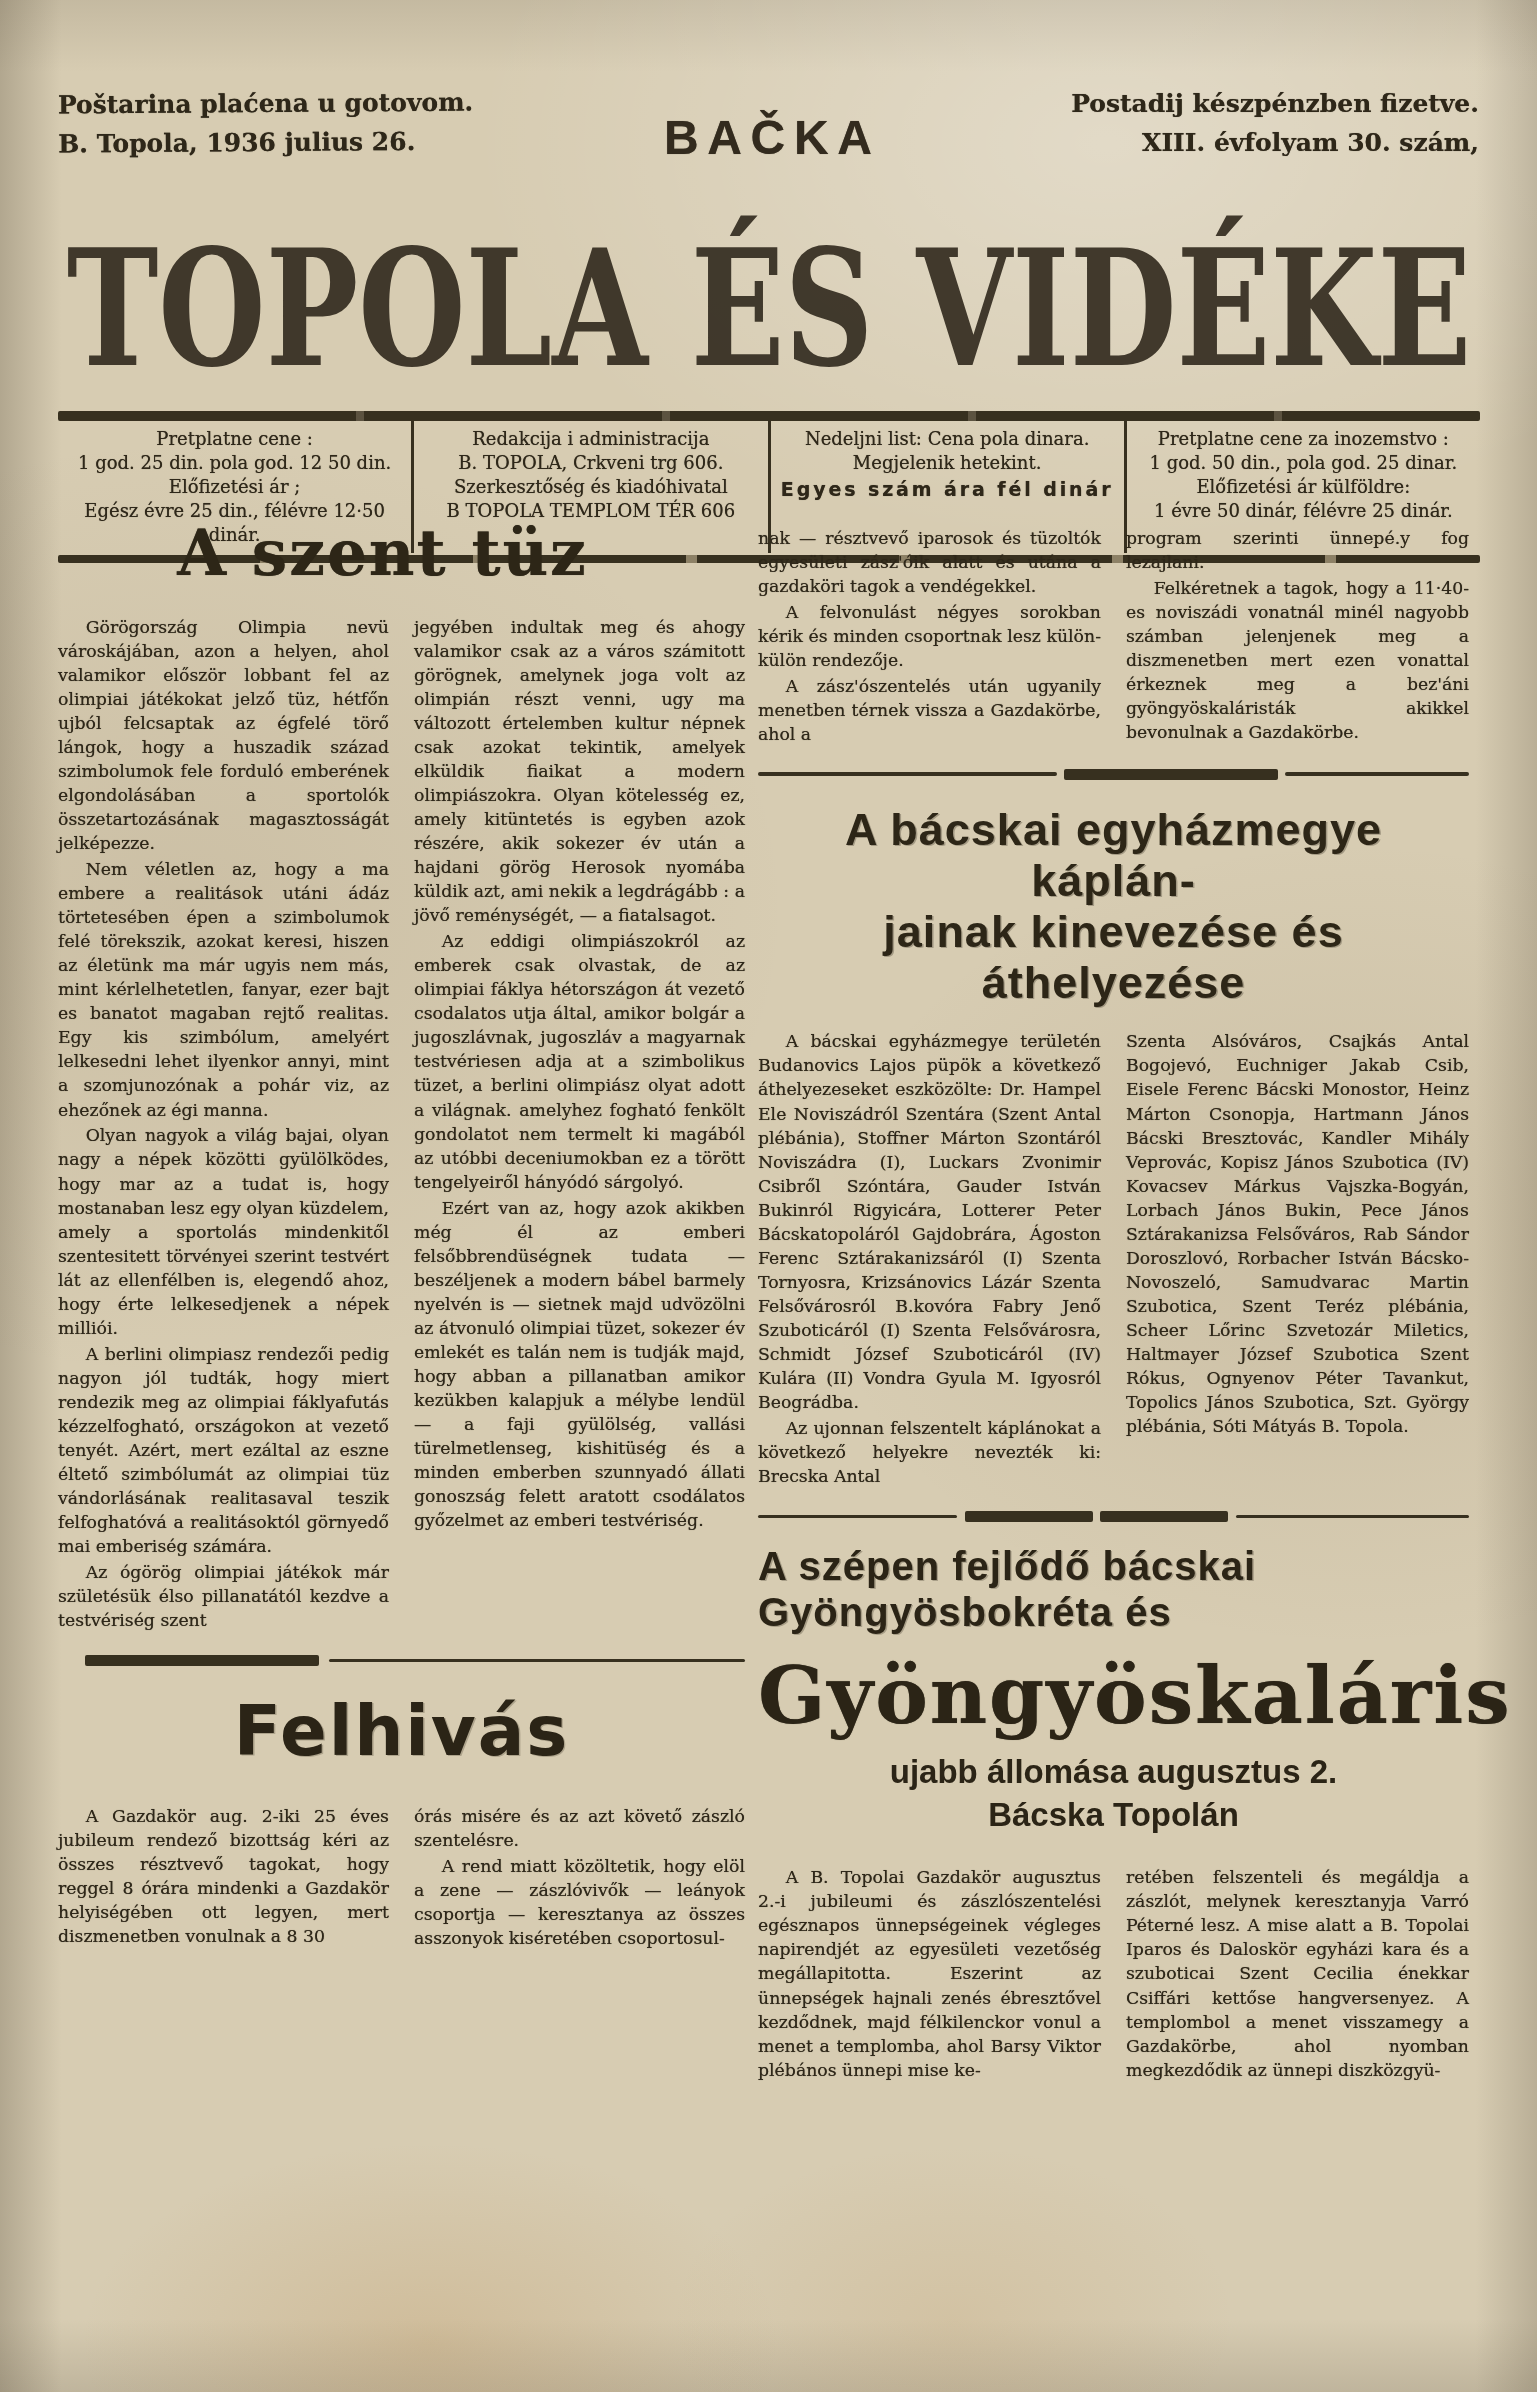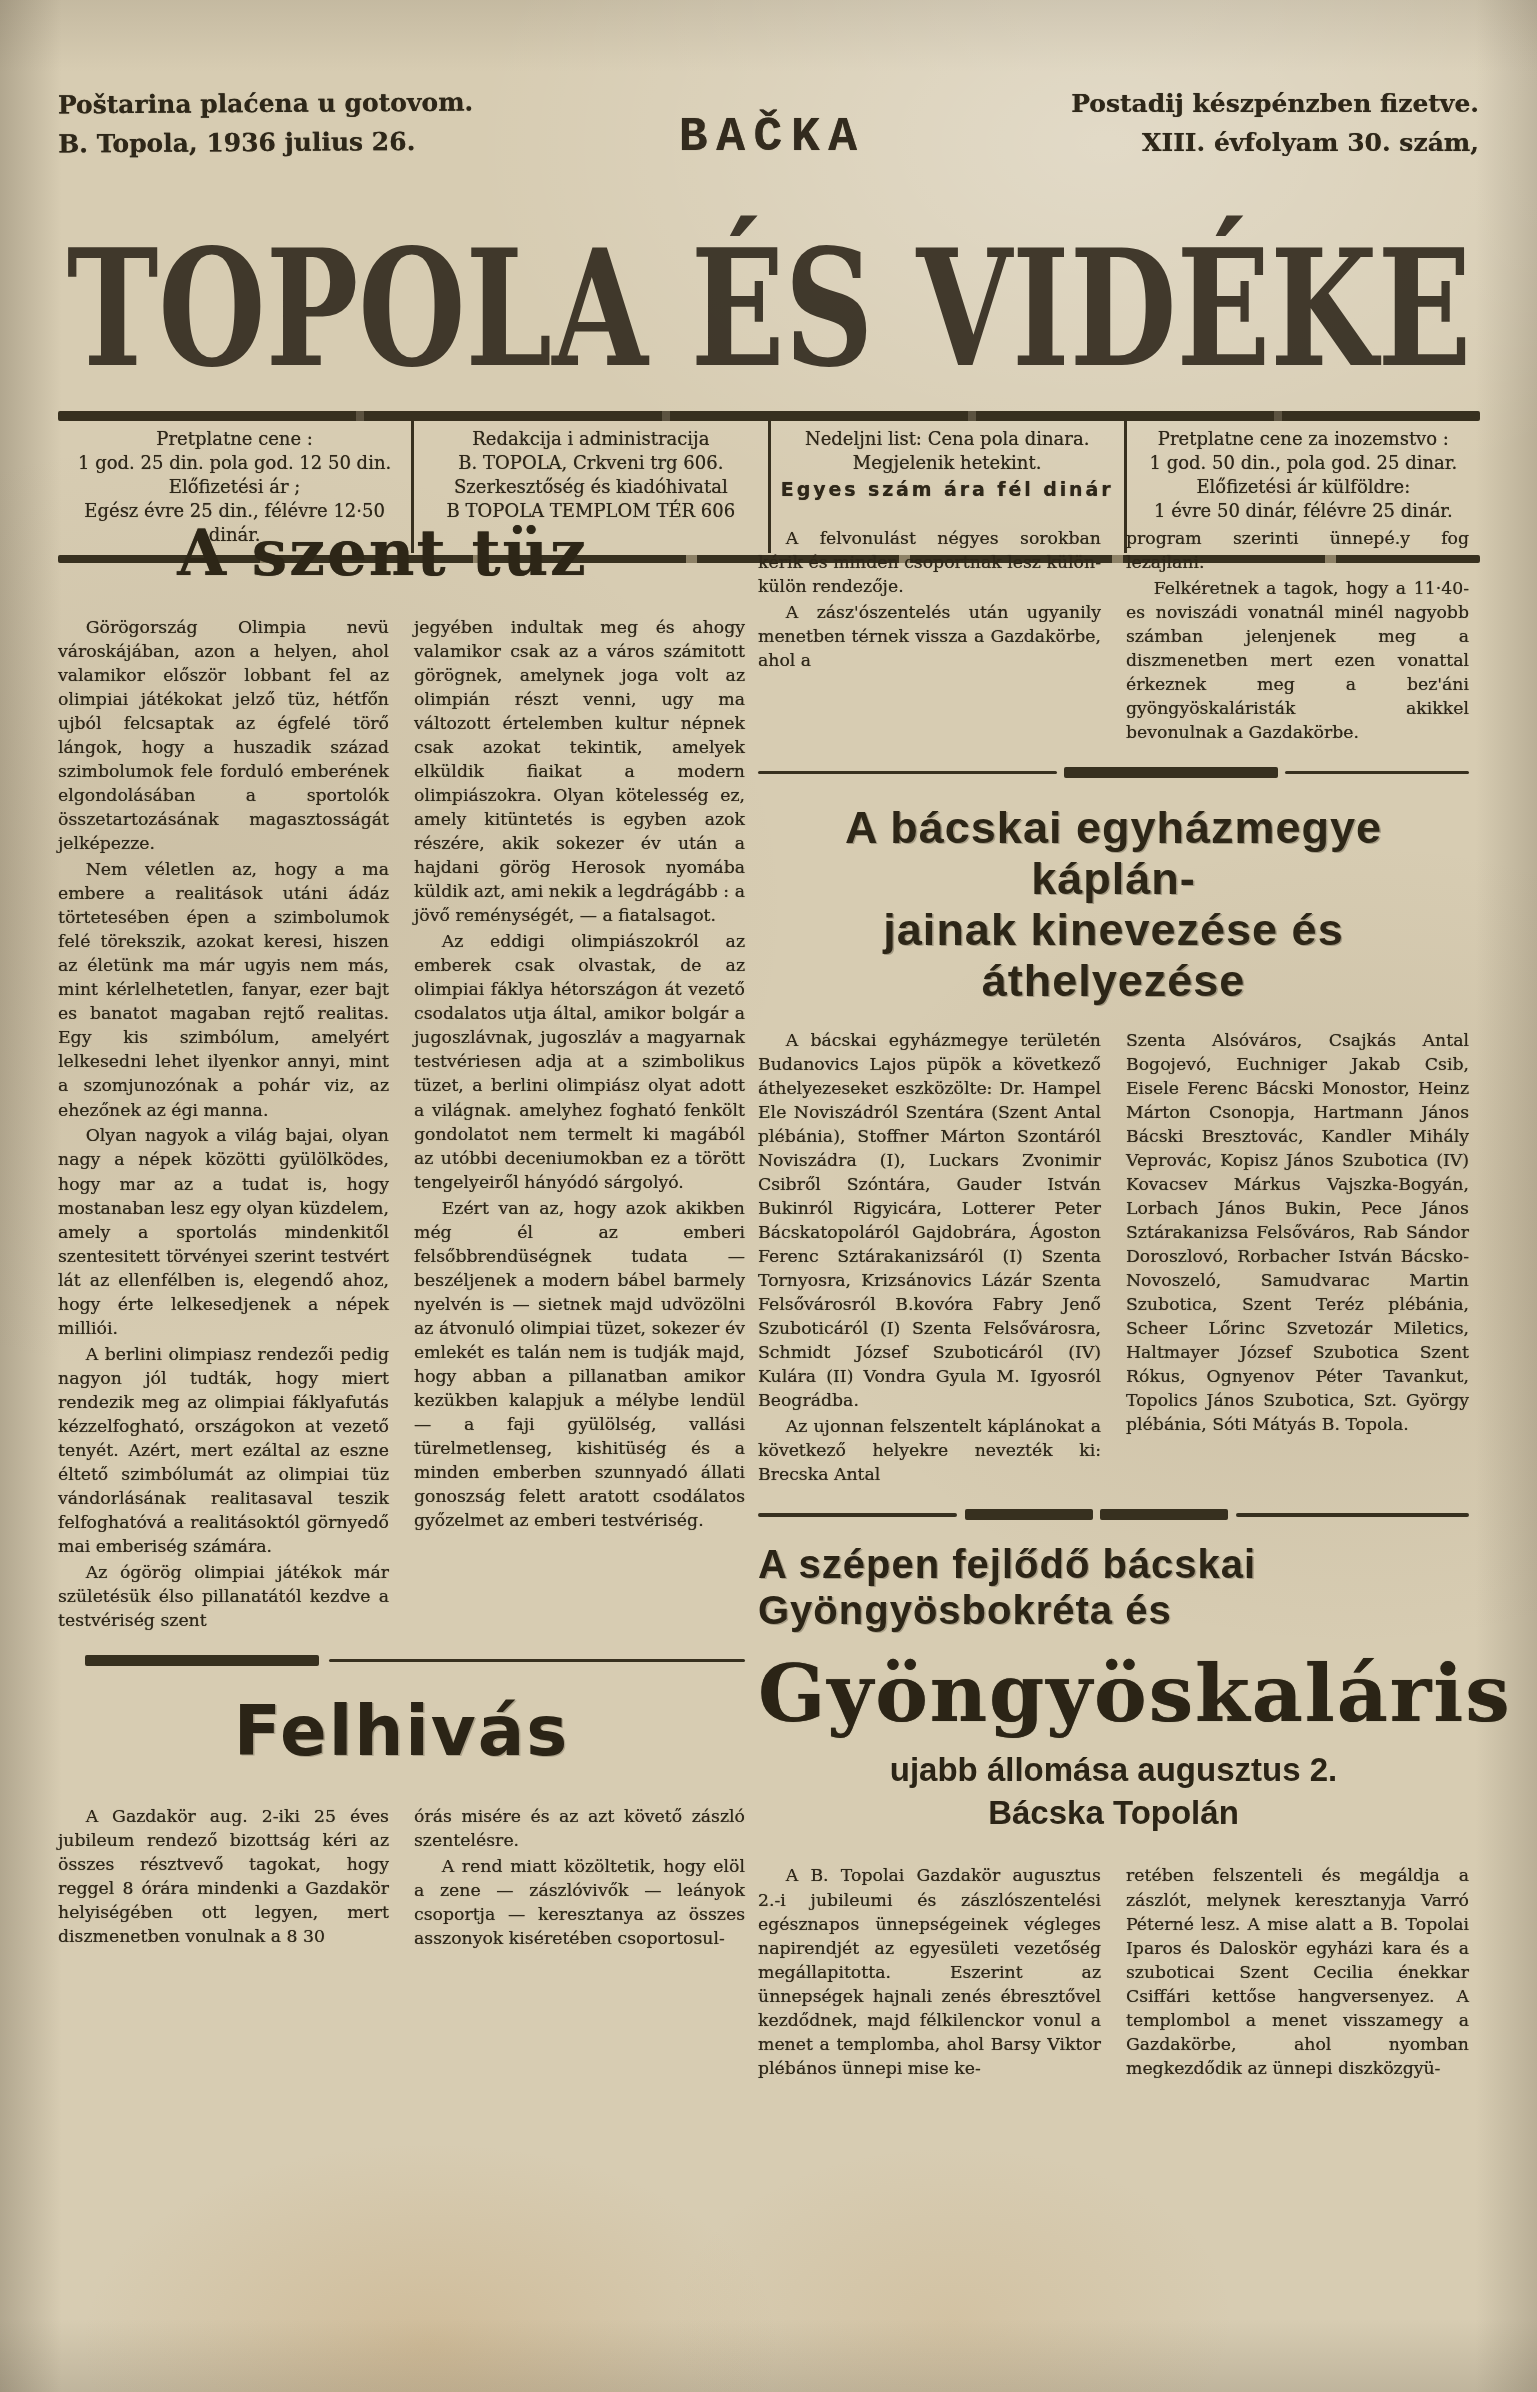--- a/index.html
+++ b/index.html
@@ -15,21 +15,21 @@
       radial-gradient(403px 250px at 62% 97%, rgba(176,124,57,.12), transparent 70%),
       linear-gradient(90deg, rgba(80,70,52,.28), rgba(80,70,52,0) 4%, rgba(80,70,52,0) 96%, rgba(80,70,52,.22)),
       linear-gradient(180deg, rgba(130,120,100,.22), rgba(130,120,100,0) 3%, rgba(130,120,100,0) 97%, rgba(130,120,100,.28));
   }
   .ink{text-shadow:0 0 0.7px rgba(46,39,25,.75);}
   
   .topbar{position:absolute;left:58px;right:58px;top:85px;display:flex;justify-content:space-between;align-items:flex-start;gap:47px;}
   .tb-left,.tb-right{font-weight:bold;font-size:25px;line-height:1.55;}
   .tb-left{transform:rotate(-.4deg);}
   .tb-right{text-align:right;}
-  .tb-center{font-family:Liberation Mono, monospace;font-weight:bold;font-size:48px;letter-spacing:8.6px;margin-top:25px;color:#332b1e;}
+  .tb-center{font-family:Liberation Sans, sans-serif;font-weight:bold;font-size:48px;letter-spacing:8.6px;margin-top:25px;color:#332b1e;}
   
   .masthead{position:absolute;left:58px;top:200px;width:1422px;height:204px;}
   .masthead text{font-family:"DejaVu Serif", serif;font-weight:bold;fill:#332b1f;fill-opacity:.92;}
   
   .infobar{position:absolute;left:58px;top:411px;width:1422px;}
   .infobar .ruletop{height:9.6px;background:repeating-linear-gradient(90deg,#37301f 0 298px,#5c5340 298px 306px);border-radius:1.9px;}
   .infobar .rulebottom{height:8.6px;margin-top:1.9px;background:repeating-linear-gradient(90deg,#37301f 0 202px,#8d8166 202px 213px);border-radius:1.9px;}
   .boxes{display:flex;align-items:stretch;}
   .ibox{flex:1 1 0;padding:6.7px 7.7px 5.8px;text-align:center;font-size:18px;line-height:1.33;}
   .ibox + .ibox{border-left:3.8px solid #37301f;}
@@ -136,20 +136,21 @@
           <p>órás misére és az azt követő zászló szentelésre.</p>
           <p class="ind">A rend miatt közöltetik, hogy elöl a zene — zászlóvivők — leányok csoportja — keresztanya az összes asszonyok kiséretében csoportosul-</p>
         </div>
       </div>
     </div>
 
     <div>
       <div class="spacer-sm"></div>
       <div class="cols">
         <div class="col ink">
+          <p>nak — résztvevő iparosok és tüzoltók egyesületi zász'óik alatt és utána a gazdaköri tagok a vendégekkel.</p>
           <p class="ind">A felvonulást négyes sorokban kérik és minden csoportnak lesz külön-külön rendezője.</p>
           <p class="ind">A zász'ószentelés után ugyanily menetben térnek vissza a Gazdakörbe, ahol a</p>
         </div>
         <div class="col ink">
           <p>program szerinti ünnepé.y fog lezajlani.</p>
           <p class="ind">Felkéretnek a tagok, hogy a 11·40-es noviszádi vonatnál minél nagyobb számban jelenjenek meg a diszmenetben mert ezen vonattal érkeznek meg a bez'áni gyöngyöskaláristák akikkel bevonulnak a Gazdakörbe.</p>
         </div>
       </div>
 
       <div class="divider">

